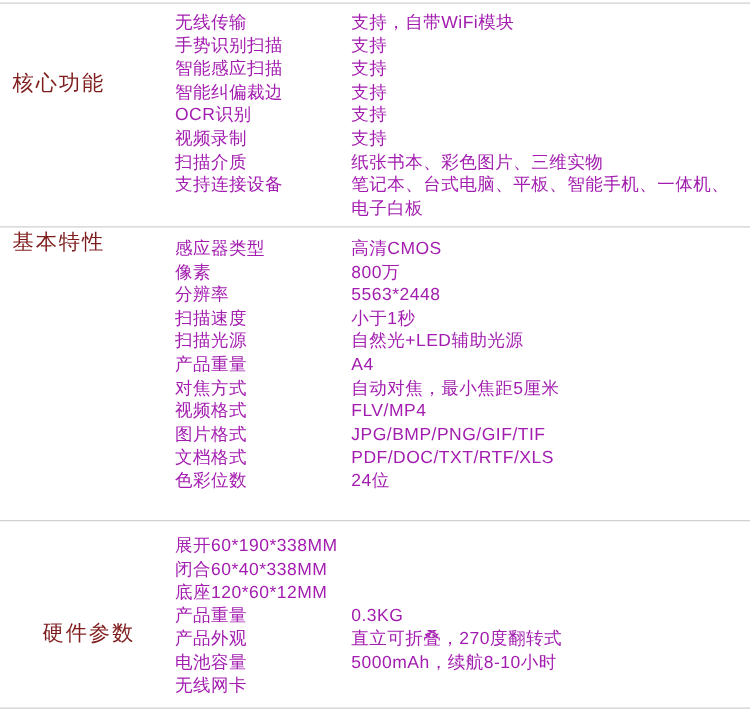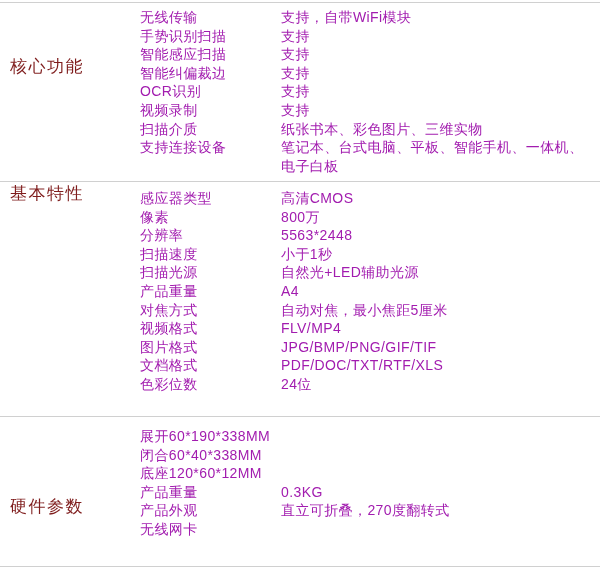--- a/index.html
+++ b/index.html
@@ -29,21 +29,21 @@
   }
   .sec-title {
     font-size: 17px;
     line-height: 24px;
     letter-spacing: 1.5px;
     color: #7f1d1d;
     white-space: nowrap;
   }
   .s1 .sec-title { margin-top: 52px; }
   .s2 .sec-title { }
-  .s3 .sec-title { margin-top: 78px; }
+  .s3 .sec-title { margin-top: 78px; margin-left: 24px; }
   .rows-col { flex: 1; min-width: 0; }
   .s1 .rows-col { padding-top: 5px; }
   .s2 .rows-col { padding-top: 7px; }
   .s3 .rows-col { padding-top: 10px; }
   .row {
     display: flex;
     font-size: 14px;
     line-height: 18.6px;
     letter-spacing: 0.4px;
   }
@@ -172,20 +172,24 @@
         </div>
         <div class="row">
           <div class="cell name">产品重量</div>
           <div class="cell value">0.3KG</div>
         </div>
         <div class="row">
           <div class="cell name">产品外观</div>
           <div class="cell value">直立可折叠，270度翻转式</div>
         </div>
         <div class="row">
+          <div class="cell name">电池容量</div>
+          <div class="cell value">5000mAh，续航8-10小时</div>
+        </div>
+        <div class="row">
           <div class="cell name">无线网卡</div>
         </div>
       </div>
   </div>
 
   <div class="bottom-line"></div>
 
 </div>
 
 </body></html>

